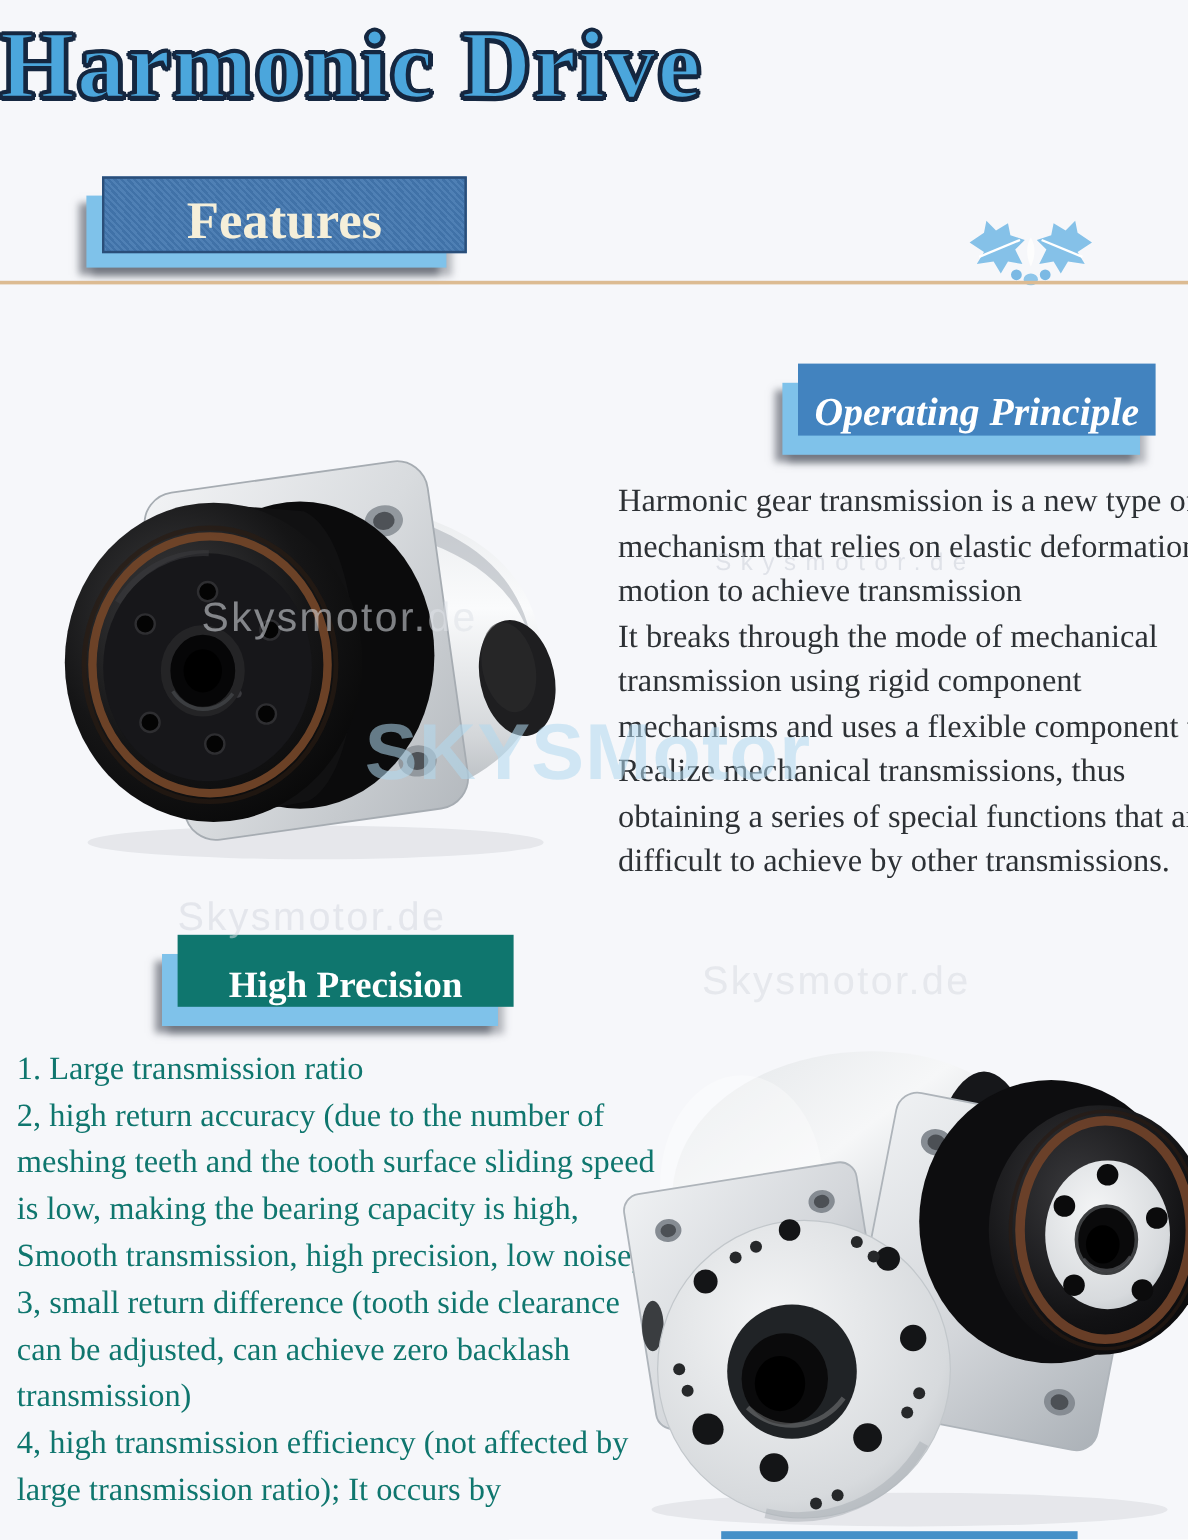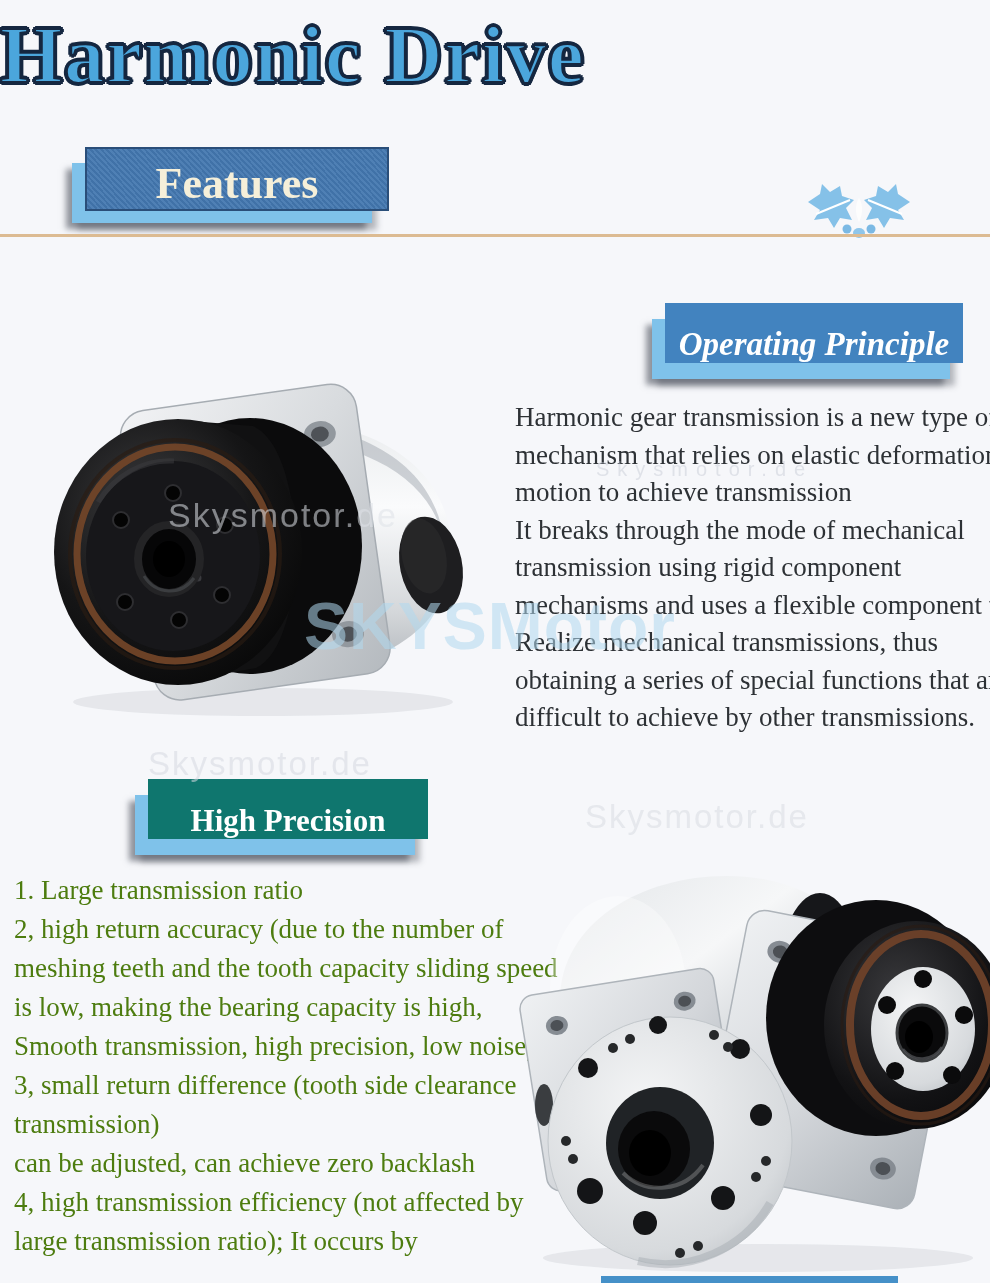--- a/index.html
+++ b/index.html
@@ -54,21 +54,21 @@
   }
   
   .ornament{position:absolute;left:806px;top:180px;width:106px;height:58px;}
   
   .principle-text{position:absolute;left:515px;top:399px;width:470px;}
   .principle-text .tline{
     font-size:27px;line-height:37.5px;color:#2D3135;white-space:nowrap;
   }
   .feature-list{position:absolute;left:14px;top:871px;width:540px;}
   .feature-list .tline{
-    font-size:27px;line-height:39px;color:#4d7c0f;white-space:nowrap;
+    font-size:27px;line-height:39px;color:#0f766e;white-space:nowrap;
   }
   
   .wm{position:absolute;font-family:"Liberation Sans", sans-serif;pointer-events:none;}
   .wm-img-left{left:168px;top:496px;font-size:34px;color:rgba(222,226,232,.55);letter-spacing:2px;}
   .wm-paragraph{left:596px;top:458px;font-size:20px;color:rgba(195,200,210,.45);letter-spacing:8px;}
   .wm-center{left:304px;top:588px;font-size:66px;font-weight:bold;color:rgba(176,216,238,.55);letter-spacing:1px;}
   .wm-mid-left{left:148px;top:745px;font-size:33px;color:rgba(213,217,224,.55);letter-spacing:2px;}
   .wm-mid-right{left:585px;top:798px;font-size:33px;color:rgba(213,217,224,.5);letter-spacing:2px;}
   
   .product-img{position:absolute;}
@@ -199,26 +199,26 @@
   <div class="banner banner-hp">
     <div class="shadow-box"></div>
     <div class="main-box">
       <span>High Precision</span>
     </div>
   </div>
 
   <div class="feature-list">
     <div class="tline">1. Large transmission ratio</div>
     <div class="tline">2, high return accuracy (due to the number of</div>
-    <div class="tline">meshing teeth and the tooth capacity sliding speed</div>
+    <div class="tline">meshing teeth and the tooth surface sliding speed</div>
     <div class="tline">is low, making the bearing capacity is high,</div>
     <div class="tline">Smooth transmission, high precision, low noise).</div>
     <div class="tline">3, small return difference (tooth side clearance</div>
+    <div class="tline">can be adjusted, can achieve zero backlash</div>
     <div class="tline">transmission)</div>
-    <div class="tline">can be adjusted, can achieve zero backlash</div>
     <div class="tline">4, high transmission efficiency (not affected by</div>
     <div class="tline">large transmission ratio); It occurs by</div>
   </div>
 
   <div class="product-img product-img-right">
     <svg width="472" height="425" viewBox="0 0 472 425">
       <defs>
         <linearGradient id="b-silver" x1="0" y1="0" x2="0.9" y2="1">
           <stop offset="0" stop-color="#E3E6E9"></stop>
           <stop offset="0.4" stop-color="#F6F7F8"></stop>

